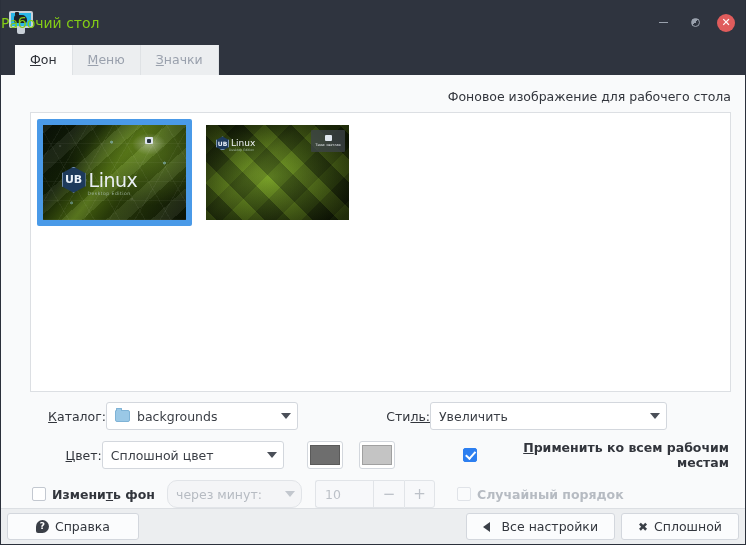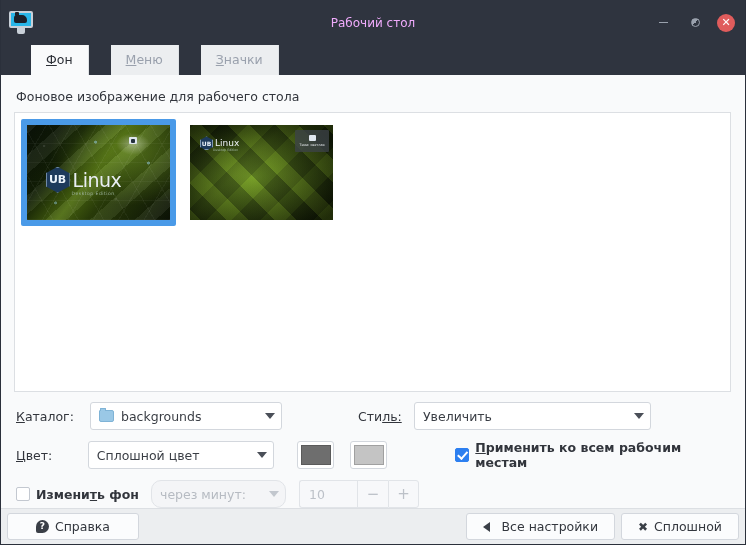--- a/index.html
+++ b/index.html
@@ -55,23 +55,23 @@
     border-radius: 1px;
   }
   .app-icon .stand {
     position: absolute; left: 10px; top: 19px;
     width: 8px; height: 6px;
     background: #c9d0d8;
     border-radius: 0 0 2px 2px;
   }
   .title-text {
     position: absolute; left: 0; right: 0;
-    text-align: center;
-    color: #f0abfc;
-    font-size: 12px;
+    text-align: left;
+    color: #84cc16;
+    font-size: 14px;
     pointer-events: none;
   }
   .win-buttons {
     margin-left: auto; margin-right: 10px;
     display: flex; align-items: center; gap: 12px;
     position: relative; z-index: 2;
   }
   .win-btn {
     width: 20px; height: 20px;
     display: flex; align-items: center; justify-content: center;
@@ -93,23 +93,22 @@
     background: linear-gradient(135deg,#9aa1ad 0 50%, transparent 50% 100%);
     border:1px solid #9aa1ad;
     box-sizing:border-box;
   }
 
   
   .tabstrip {
     flex: 0 0 30px; height: 30px;
     background: #2f343f;
     display: flex; align-items: center;
-    padding-left: 30px;
-    box-sizing: border-box;
-    gap: 22px;
+    padding-left: 14px;
+    box-sizing: border-box;
   }
   .tab {
     height: 30px; line-height: 30px;
     padding: 0 15px;
     font-size: 12.5px;
     color: #9aa1ad;
     background: #eceef0;
     cursor: pointer;
     border-right: 1px solid #dfe2e5;
     box-sizing: border-box;
@@ -117,24 +116,25 @@
   .tab.active {
     background: #f9fafb;
     color: #2c2f36;
   }
   .tab u { text-decoration: underline; }
 
   
   .content {
     flex: 1 1 auto;
     background: #f9fafb;
-    padding: 12px 14px 0 13px;
+    padding: 12px 14px 0 29px;
     box-sizing: border-box;
     display: flex; flex-direction: column;
     position: relative;
+    text-align: right;
   }
   .section-label {
     font-size: 12.5px; color: #32353c;
     margin: 2px 0 8px 2px;
   }
   .wall-list {
     flex: 0 0 280px;
     height: 280px;
     background: #ffffff;
     border: 1px solid #dcdfe3;
@@ -546,20 +546,24 @@
         </div>
         <div class="combo disabled" style="width:135px">
           <span>через минут:</span>
           <span class="caret"></span>
         </div>
         <div class="spin" style="margin-left:13px">
           <span class="val">10</span>
           <span class="b minus">−</span>
           <span class="b plus">+</span>
         </div>
+        <div class="row" style="margin-left:22px">
+          <span class="cb disabled"></span>
+          <span class="cbl disabled">Случайный порядок</span>
+        </div>
       </div>
 
     </div>
   </div>
 
   <div class="bottombar">
     <div class="btn help">
       <span class="help-icon">?</span>
       <span>Справка</span>
     </div>

